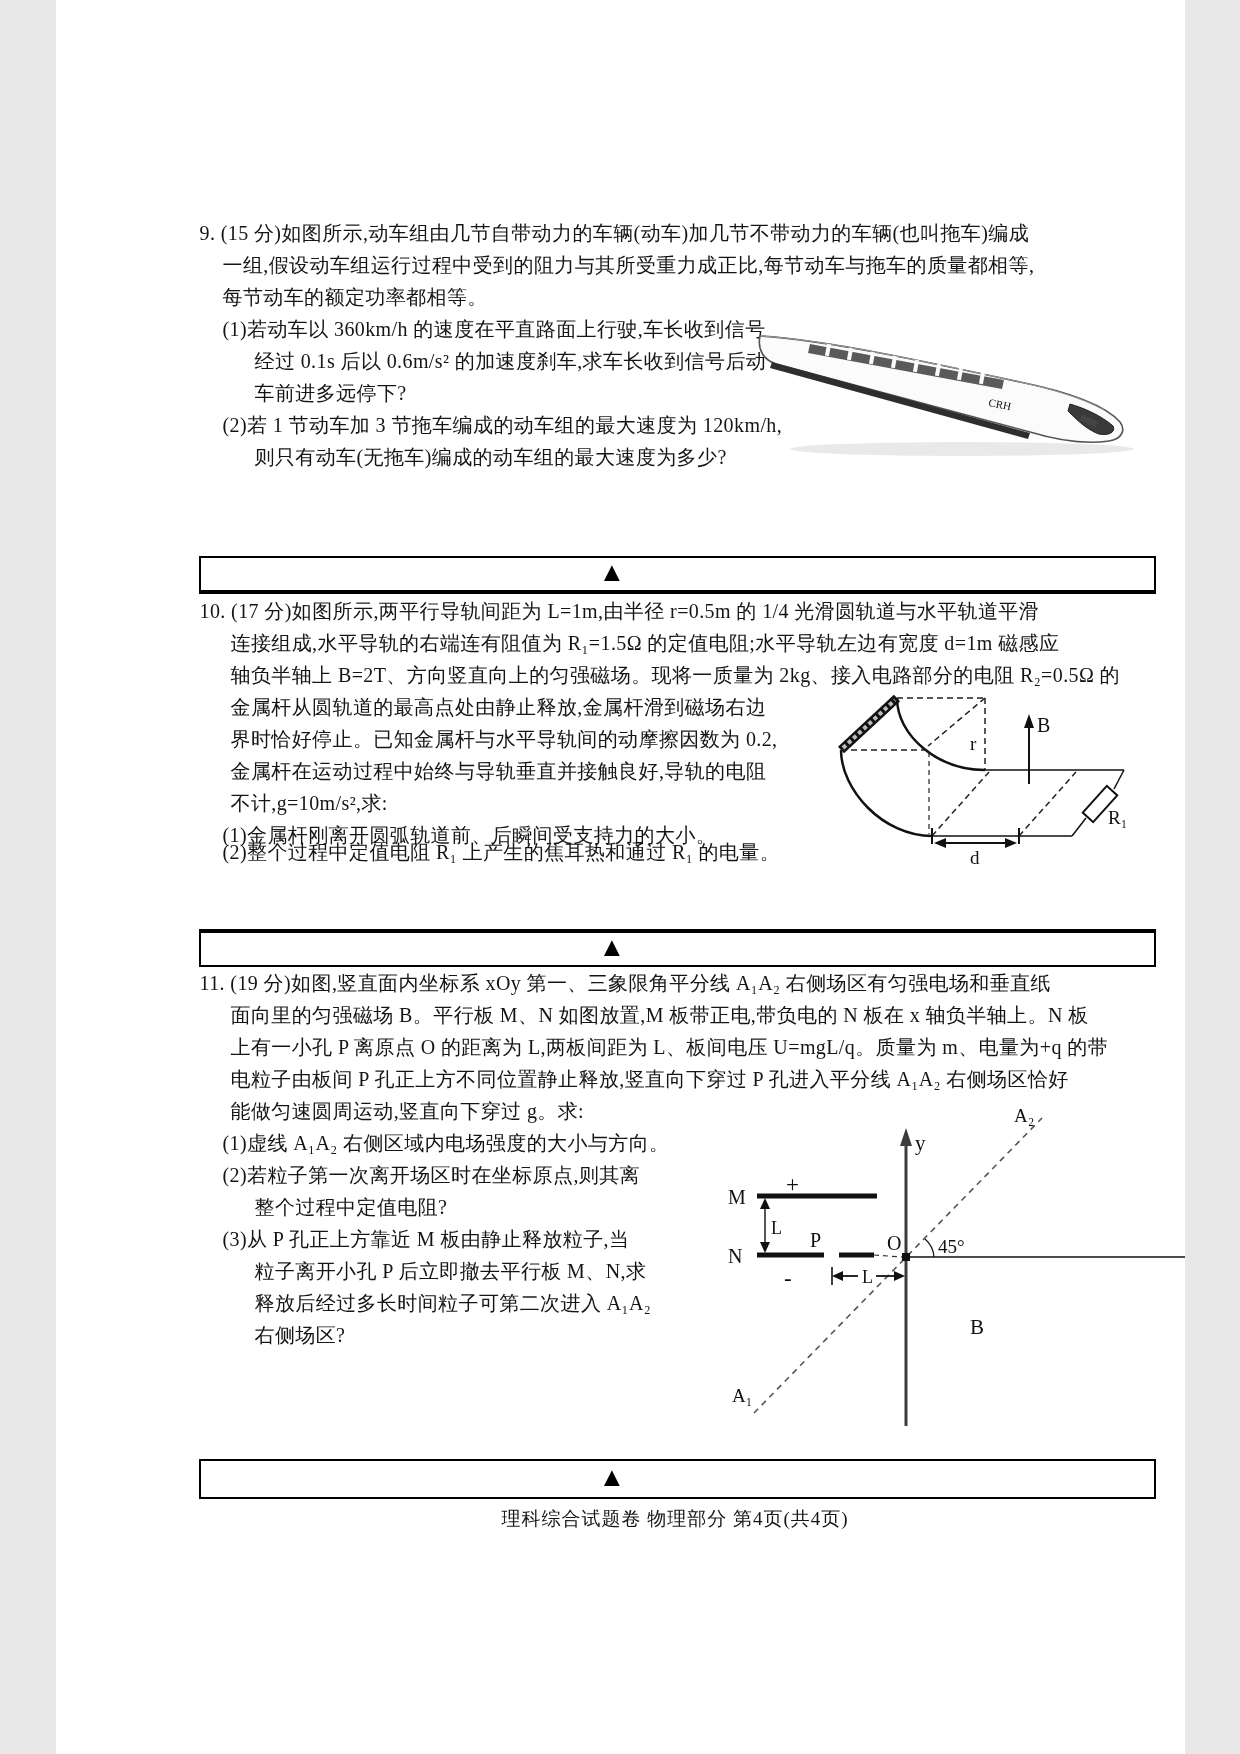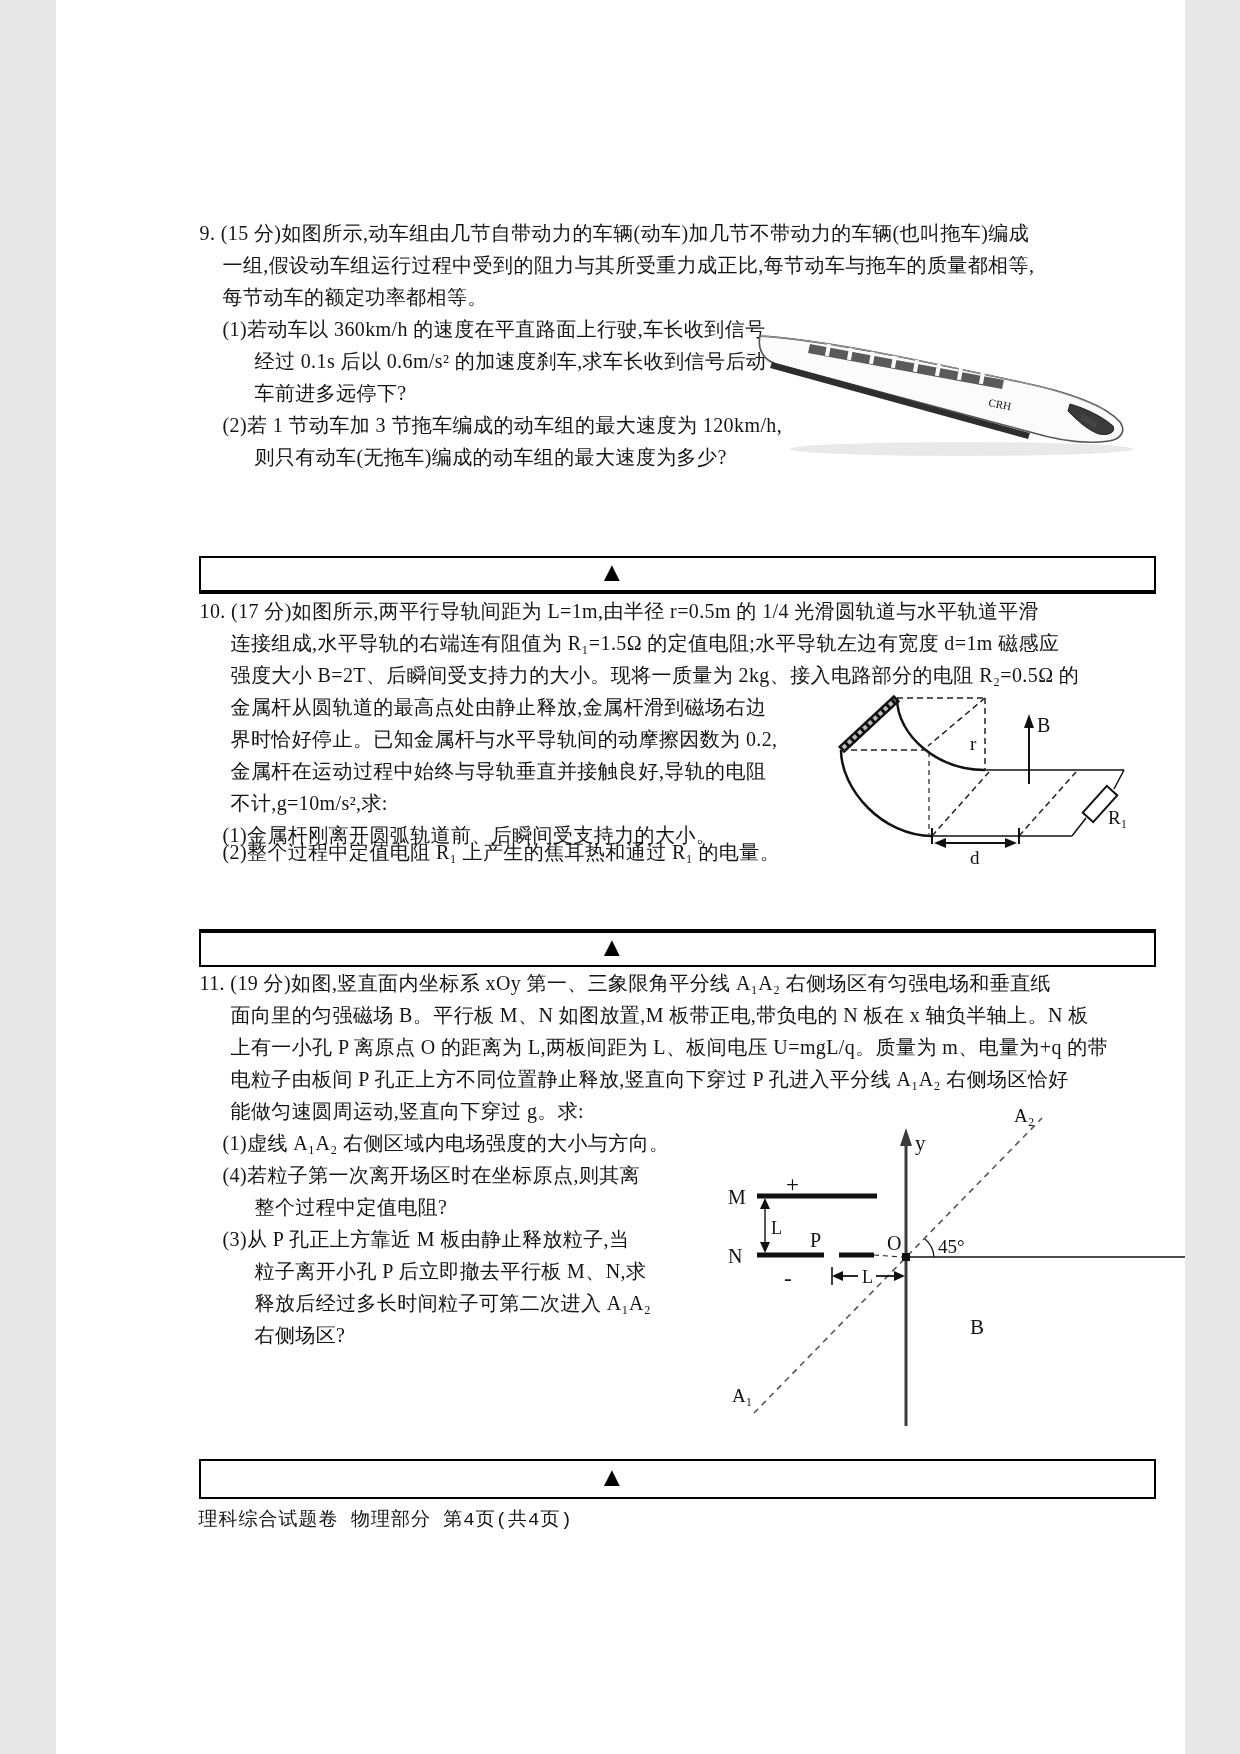--- a/index.html
+++ b/index.html
@@ -5,21 +5,21 @@
   html,body{margin:0;padding:0;background:#e8e8e8;}
   .page{position:relative;width:1129px;height:1754px;background:#ffffff;margin:0 auto;overflow:hidden;
         font-family:"Liberation Serif","DejaVu Serif",serif;color:#151515;}
   .line{position:absolute;white-space:nowrap;font-size:20px;line-height:30px;letter-spacing:.4px;}
   .sep{position:absolute;left:143px;width:953px;background:#fff;border:2px solid #000;}
   .sep .tri{position:absolute;left:398px;top:50%;transform:translateY(-54%);font-size:27px;line-height:1;color:#000;}
   .sep1{top:556px;height:32px;border-bottom-width:4px;}
   .sep2{top:929px;height:32px;border-top-width:4px;}
   .sep3{top:1459px;height:36px;}
   .fig{position:absolute;}
-  .footer{position:absolute;left:143px;top:1506px;width:953px;text-align:left;font-size:19px;letter-spacing:1px;font-family:Liberation Mono, monospace;}
+  .footer{position:absolute;left:143px;top:1506px;width:953px;text-align:center;font-size:19px;letter-spacing:1px;}
   svg text{font-family:"Liberation Serif","DejaVu Serif",serif;fill:#111;}
 </style>
 </head>
 <body>
 
 <div class="page">
 
   <section>
     <div class="line" style="left:144px;top:218px">9. (15 分)如图所示,动车组由几节自带动力的车辆(动车)加几节不带动力的车辆(也叫拖车)编成</div>
     <div class="line" style="left:167px;top:250px">一组,假设动车组运行过程中受到的阻力与其所受重力成正比,每节动车与拖车的质量都相等,</div>
@@ -56,21 +56,21 @@
     </div>
   </section>
 
   <div class="sep sep1">
     <span class="tri">▲</span>
   </div>
 
   <section>
     <div class="line" style="left:144px;top:596px">10. (17 分)如图所示,两平行导轨间距为 L=1m,由半径 r=0.5m 的 1/4 光滑圆轨道与水平轨道平滑</div>
     <div class="line" style="left:175px;top:628px">连接组成,水平导轨的右端连有阻值为 R₁=1.5Ω 的定值电阻;水平导轨左边有宽度 d=1m 磁感应</div>
-    <div class="line" style="left:175px;top:660px">强度大小 B=2T、后瞬间受支持力的大小。现将一质量为 2kg、接入电路部分的电阻 R₂=0.5Ω 的</div>
+    <div class="line" style="left:175px;top:660px">轴负半轴上 B=2T、方向竖直向上的匀强磁场。现将一质量为 2kg、接入电路部分的电阻 R₂=0.5Ω 的</div>
     <div class="line" style="left:175px;top:692px">金属杆从圆轨道的最高点处由静止释放,金属杆滑到磁场右边</div>
     <div class="line" style="left:175px;top:724px">界时恰好停止。已知金属杆与水平导轨间的动摩擦因数为 0.2,</div>
     <div class="line" style="left:175px;top:756px">金属杆在运动过程中始终与导轨垂直并接触良好,导轨的电阻</div>
     <div class="line" style="left:175px;top:788px">不计,g=10m/s²,求:</div>
     <div class="line" style="left:167px;top:820px">(1)金属杆刚离开圆弧轨道前、后瞬间受支持力的大小。</div>
     <div class="line" style="left:167px;top:837px">(2)整个过程中定值电阻 R₁ 上产生的焦耳热和通过 R₁ 的电量。</div>
 
     <div class="fig" style="left:686px;top:686px">
       <svg width="404" height="190" viewBox="0 0 404 190">
 
@@ -116,21 +116,21 @@
     <span class="tri">▲</span>
   </div>
 
   <section>
     <div class="line" style="left:144px;top:968px">11. (19 分)如图,竖直面内坐标系 xOy 第一、三象限角平分线 A₁A₂ 右侧场区有匀强电场和垂直纸</div>
     <div class="line" style="left:175px;top:1000px">面向里的匀强磁场 B。平行板 M、N 如图放置,M 板带正电,带负电的 N 板在 x 轴负半轴上。N 板</div>
     <div class="line" style="left:175px;top:1032px">上有一小孔 P 离原点 O 的距离为 L,两板间距为 L、板间电压 U=mgL/q。质量为 m、电量为+q 的带</div>
     <div class="line" style="left:175px;top:1064px">电粒子由板间 P 孔正上方不同位置静止释放,竖直向下穿过 P 孔进入平分线 A₁A₂ 右侧场区恰好</div>
     <div class="line" style="left:175px;top:1096px">能做匀速圆周运动,竖直向下穿过 g。求:</div>
     <div class="line" style="left:167px;top:1128px">(1)虚线 A₁A₂ 右侧区域内电场强度的大小与方向。</div>
-    <div class="line" style="left:167px;top:1160px">(4)若粒子第一次离开场区时在坐标原点,则其离</div>
+    <div class="line" style="left:167px;top:1160px">(2)若粒子第一次离开场区时在坐标原点,则其离</div>
     <div class="line" style="left:199px;top:1192px">整个过程中定值电阻?</div>
     <div class="line" style="left:167px;top:1224px">(3)从 P 孔正上方靠近 M 板由静止释放粒子,当</div>
     <div class="line" style="left:199px;top:1256px">粒子离开小孔 P 后立即撤去平行板 M、N,求</div>
     <div class="line" style="left:199px;top:1288px">释放后经过多长时间粒子可第二次进入 A₁A₂</div>
     <div class="line" style="left:199px;top:1320px">右侧场区?</div>
 
     <div class="fig" style="left:606px;top:1096px">
       <svg width="566" height="336" viewBox="0 0 566 336">
 
         <line x1="92" y1="317" x2="380" y2="22" stroke="#555" stroke-width="1.6" stroke-dasharray="6,5"></line>

